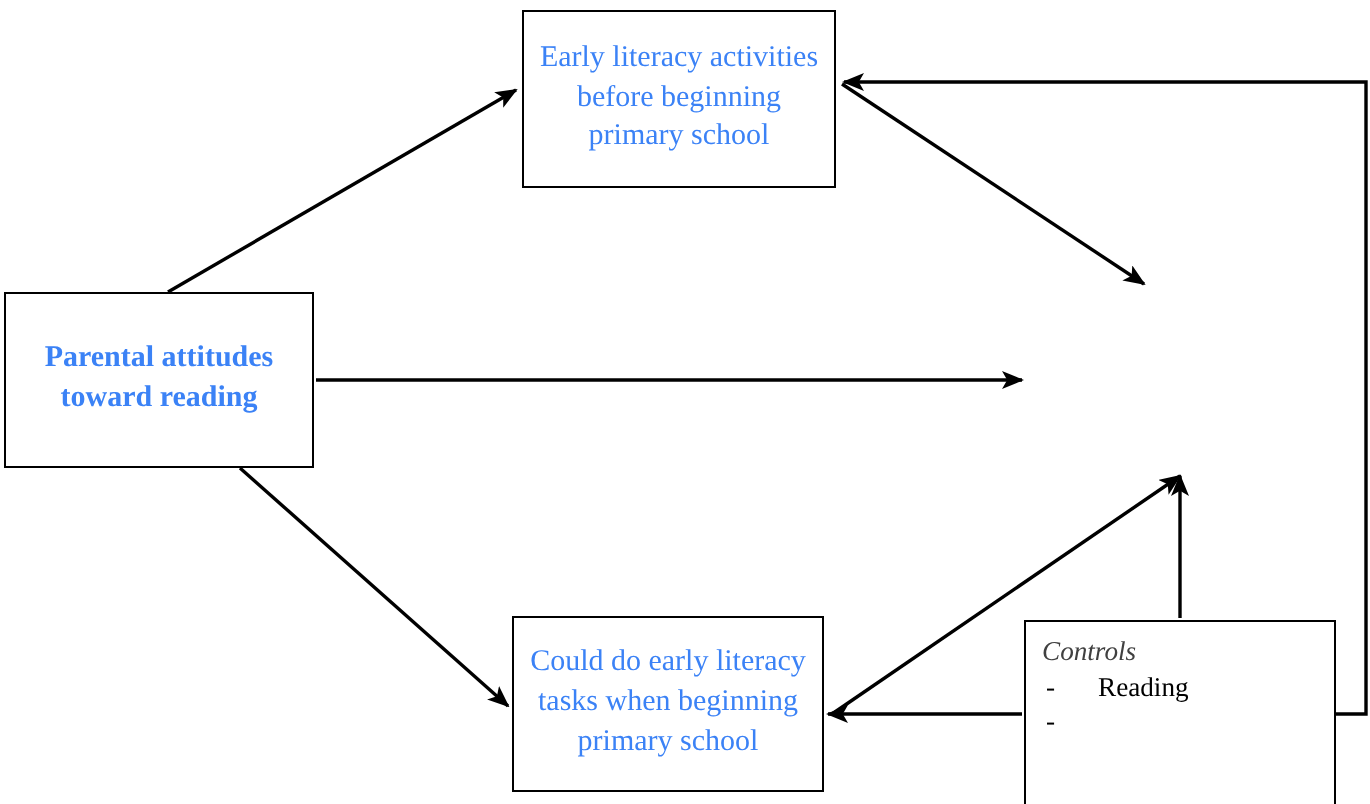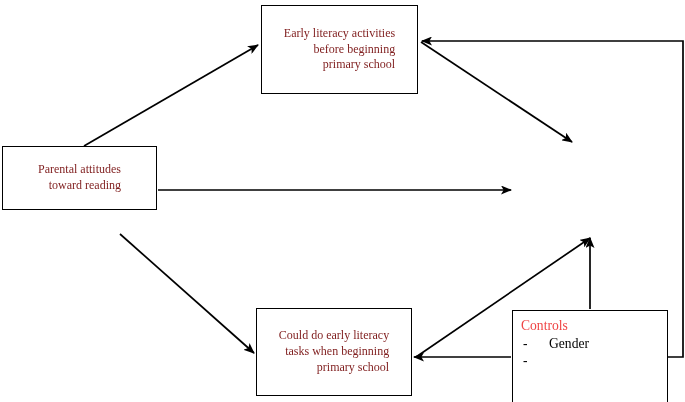--- a/index.html
+++ b/index.html
@@ -26,40 +26,41 @@
     position: absolute;
     box-sizing: border-box;
     border: 1.6px solid #000000;
     background: #ffffff;
     display: flex;
     align-items: center;
     justify-content: center;
     z-index: 2;
   }
   .node-text {
-    font-size: 12px;
+    font-size: 15px;
     line-height: 1.32;
-    color: #7f1d1d;
-    text-align: right;
+    color: #3b82f6;
+    text-align: center;
     white-space: pre-line;
     padding: 0 6px;
   }
   .node-box.left-align {
     align-items: flex-start;
     justify-content: flex-start;
   }
   .controls-inner {
     padding: 6px 4px 0 8px;
     width: 100%;
     box-sizing: border-box;
   }
   .controls-title {
     font-size: 13.6px;
     line-height: 1.3;
-    color: #ef4444;
+    color: #404040;
+    font-style: italic;
   }
   .controls-list {
     list-style: none;
     margin: 0;
     padding: 0;
   }
   .controls-list li {
     font-size: 13.6px;
     line-height: 1.3;
     color: #000000;
@@ -94,21 +95,21 @@
 
     <line x1="416" y1="357" x2="590" y2="238" stroke="#000000" stroke-width="1.7" marker-end="url(#arrowhead)"></line>
 
     <line x1="511" y1="357" x2="414" y2="357" stroke="#000000" stroke-width="1.7" marker-end="url(#arrowhead)"></line>
 
     <line x1="590" y1="309" x2="590" y2="238" stroke="#000000" stroke-width="1.7" marker-end="url(#arrowhead)"></line>
 
     <path d="M 668 357 L 683 357 L 683 41 L 422 41" fill="none" stroke="#000000" stroke-width="1.7" marker-end="url(#arrowhead)"></path>
   </svg>
 
-  <div class="node-box" style="left:2px; top:146px; width:155px; height:64px;">
+  <div class="node-box" style="left:2px; top:146px; width:155px; height:88px;font-weight:bold;">
     <div class="node-text">Parental attitudes
 toward reading</div>
   </div>
 
   <div class="node-box" style="left:261px; top:5px; width:157px; height:89px;">
     <div class="node-text">Early literacy activities
 before beginning
 primary school</div>
   </div>
 
@@ -118,21 +119,21 @@
 tasks when beginning
 primary school</div>
   </div>
 
   <div class="node-box left-align" style="left:512px; top:310px; width:156px; height:95px;">
     <div class="controls-inner">
       <div class="controls-title">Controls</div>
       <ul class="controls-list">
         <li>
           <span class="dash">-</span>
-          <span>Gender</span>
+          <span>Reading</span>
         </li>
         <li>
           <span class="dash">-</span>
         </li>
       </ul>
     </div>
   </div>
 
 </div>
 

